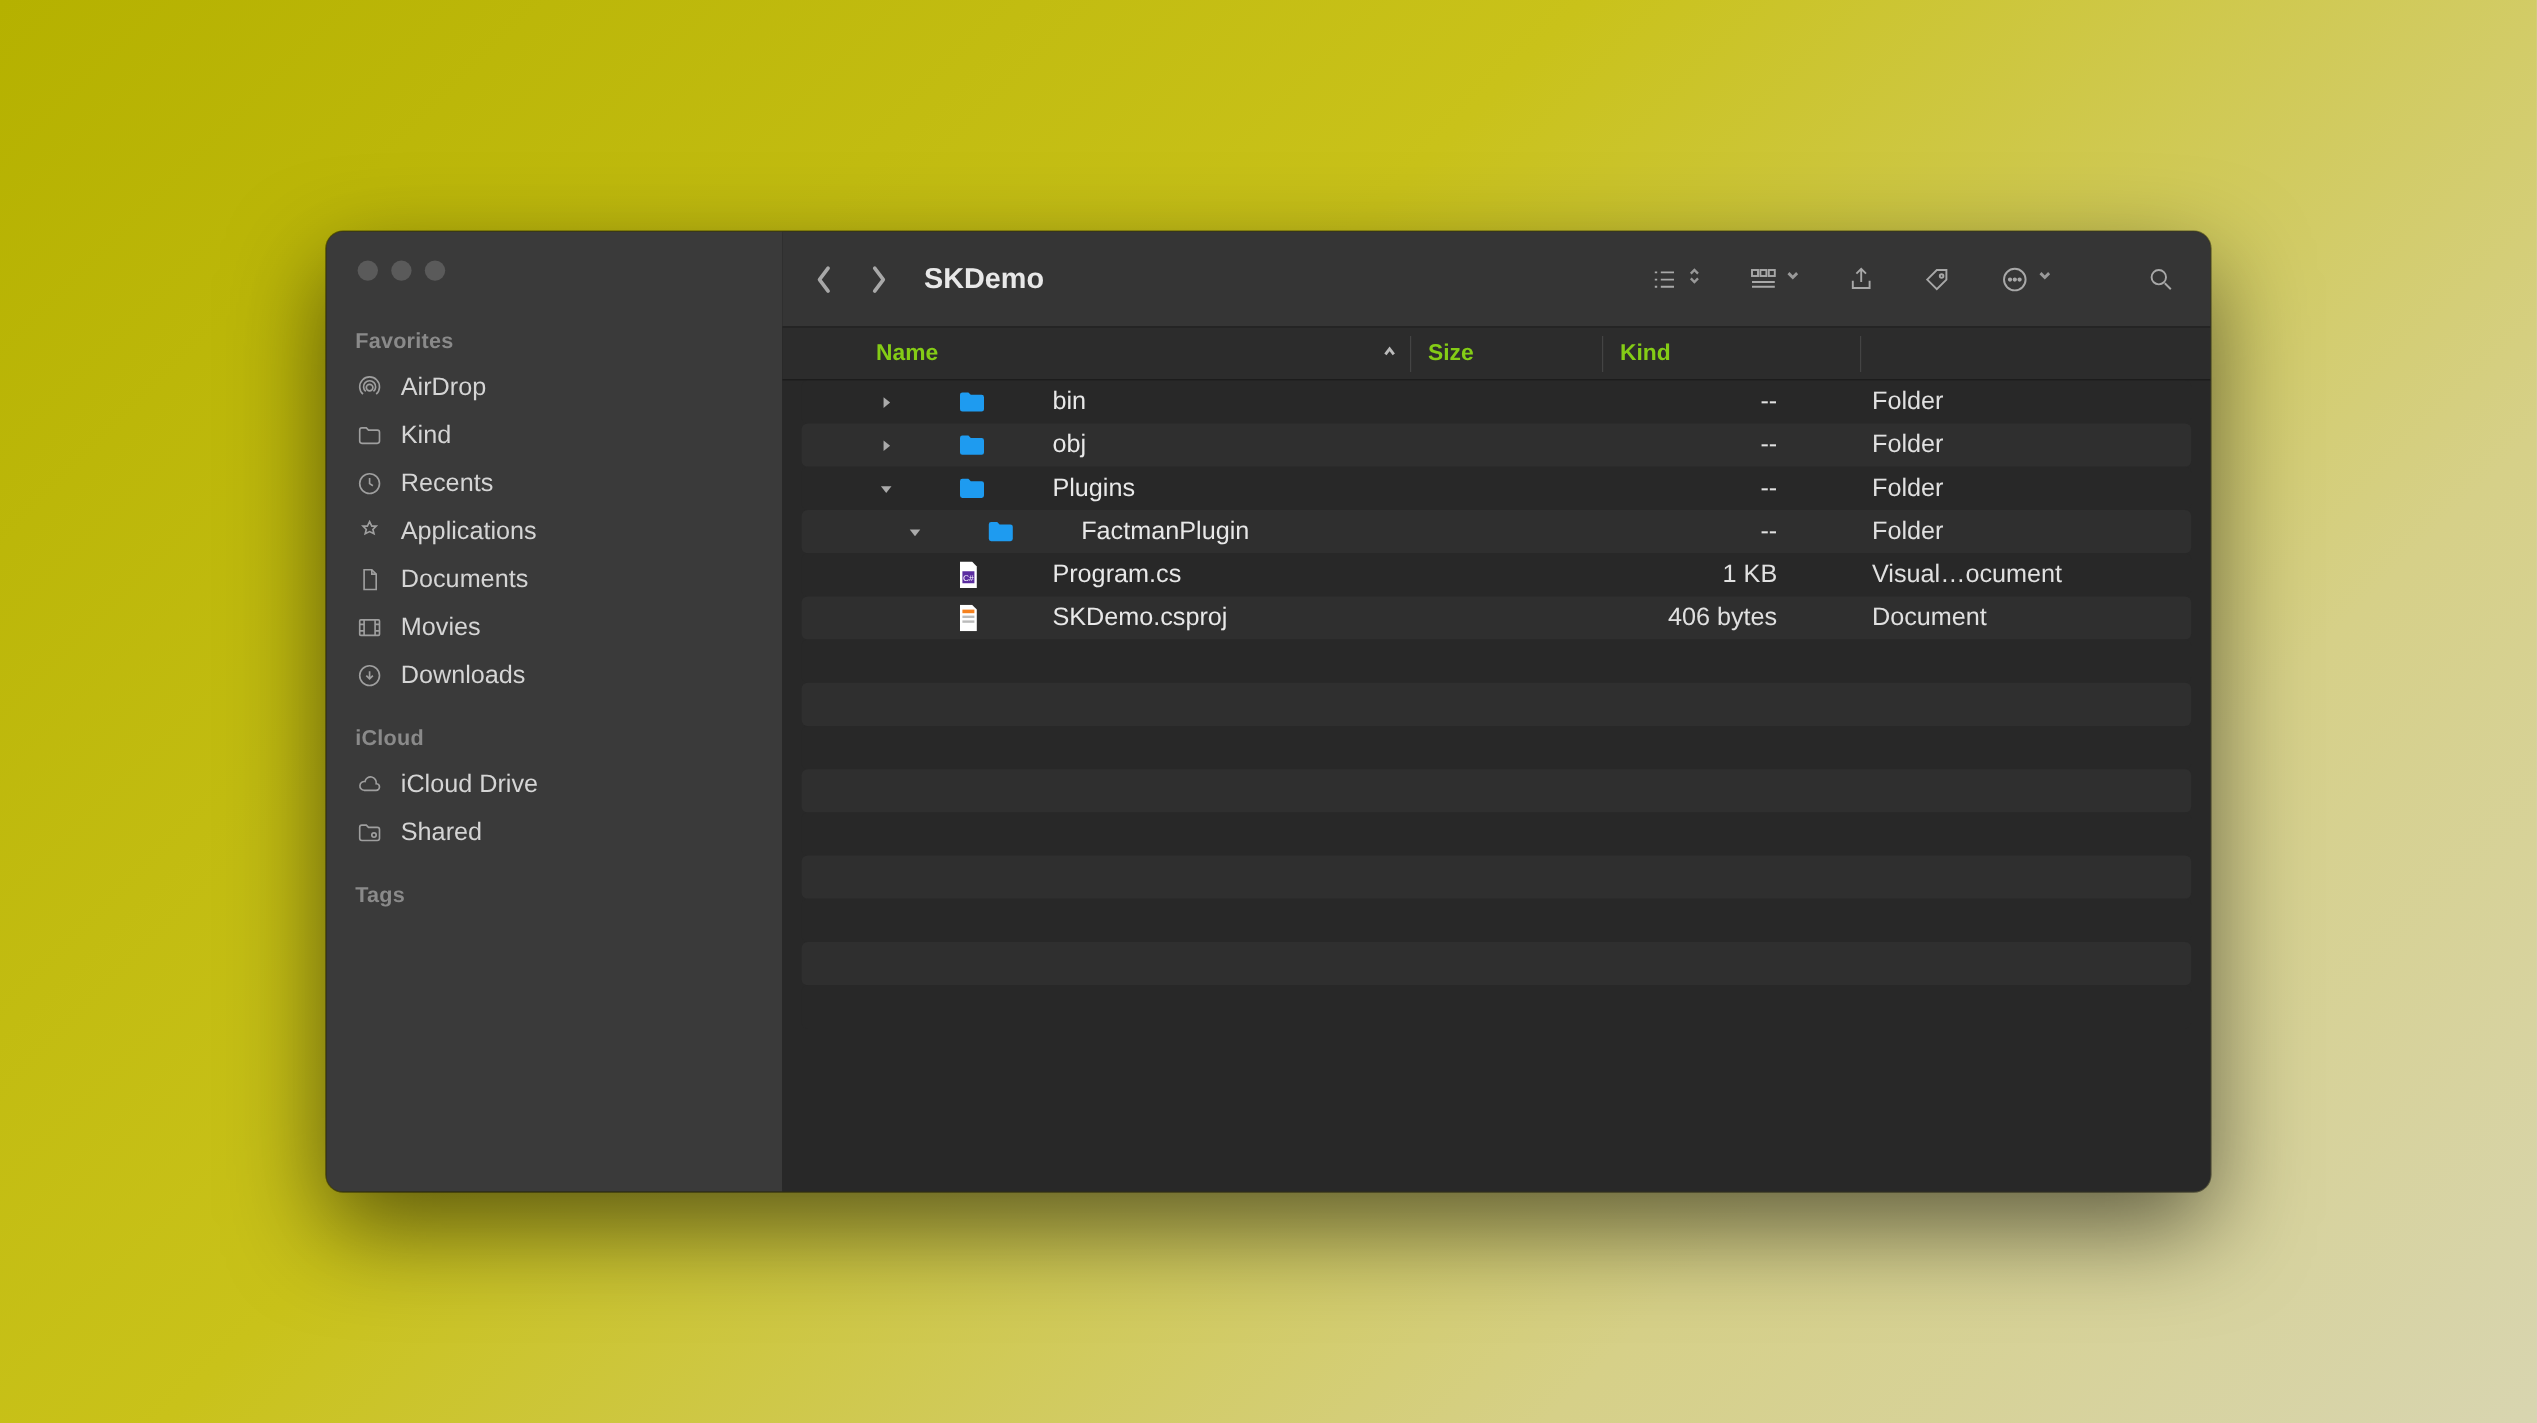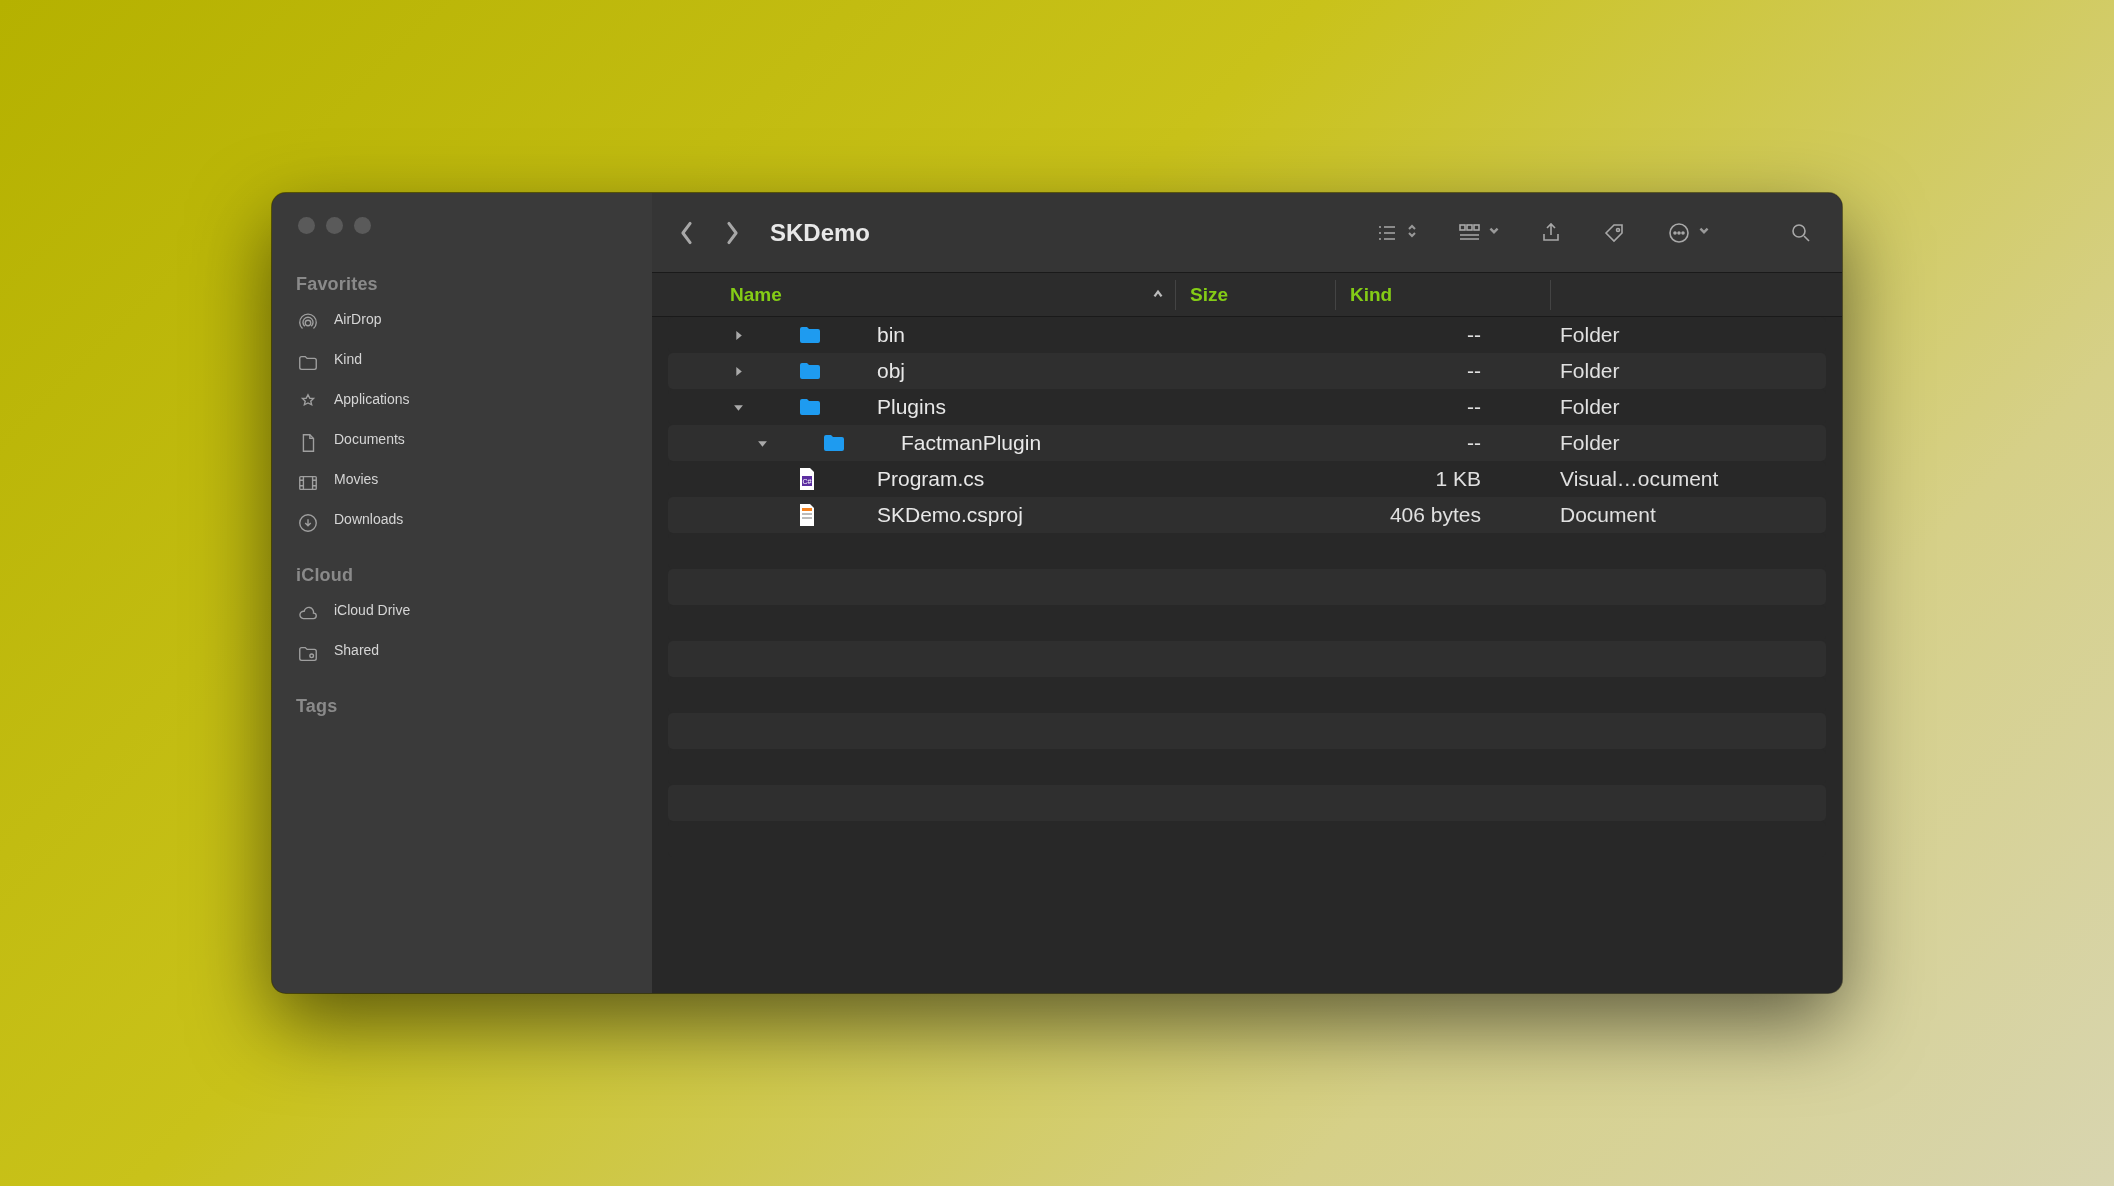--- a/index.html
+++ b/index.html
@@ -24,22 +24,22 @@
   width: 380px;
   background: #3a3a3a;
   padding: 24px 0 0 24px;
   display: flex;
   flex-direction: column;
 }
 .traffic { display: flex; gap: 11px; margin-bottom: 30px; padding-left: 2px; }
 .traffic span { width: 17px; height: 17px; border-radius: 50%; background: #5a5a5a; }
 .section-label { color: #8a8a8a; font-size: 18px; font-weight: 600; margin: 10px 16px 8px 0; letter-spacing: 0.2px; }
 .side-item {
-  display: flex; gap: 14px;
-  color: #d5d5d5; font-size: 14px;
+  display: flex; align-items: center; gap: 14px;
+  color: #d5d5d5; font-size: 21px;
   padding: 8px 0; cursor: default;
 }
 .side-icon { width: 24px; height: 24px; display:flex; align-items:center; justify-content:center; color:#9f9f9f; }
 .side-icon svg { width: 22px; height: 22px; fill: none; stroke: #9f9f9f; stroke-width: 1.5; }
 .main { flex: 1; background: #282828; display: flex; flex-direction: column; }
 .toolbar {
   height: 80px; background: #353535;
   display: flex; align-items: center; padding: 0 28px 0 20px;
   border-bottom: 1px solid #1a1a1a;
 }
@@ -102,20 +102,29 @@
       <span class="side-icon">
           <svg viewBox="0 0 24 24">
             <path d="M3 7a2 2 0 0 1 2-2h4l2 2h8a2 2 0 0 1 2 2v8a2 2 0 0 1-2 2H5a2 2 0 0 1-2-2z"></path>
           </svg>
         </span>
       <span>Kind</span>
     </div>
     <div class="side-item">
       <span class="side-icon">
           <svg viewBox="0 0 24 24">
+            <circle cx="12" cy="12" r="9"></circle>
+            <path d="M12 7v5l3 2"></path>
+          </svg>
+        </span>
+      <span>Recents</span>
+    </div>
+    <div class="side-item">
+      <span class="side-icon">
+          <svg viewBox="0 0 24 24">
             <path d="M12 3l2 4h4l-3 3 1 4-4-2-4 2 1-4-3-3h4z"></path>
           </svg>
         </span>
       <span>Applications</span>
     </div>
     <div class="side-item">
       <span class="side-icon">
           <svg viewBox="0 0 24 24">
             <path d="M7 3h7l4 4v14H7z"></path>
             <path d="M14 3v4h4"></path>

